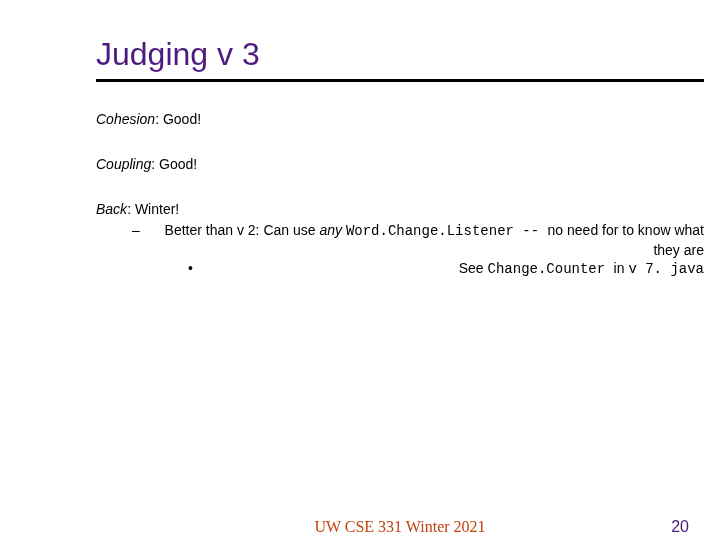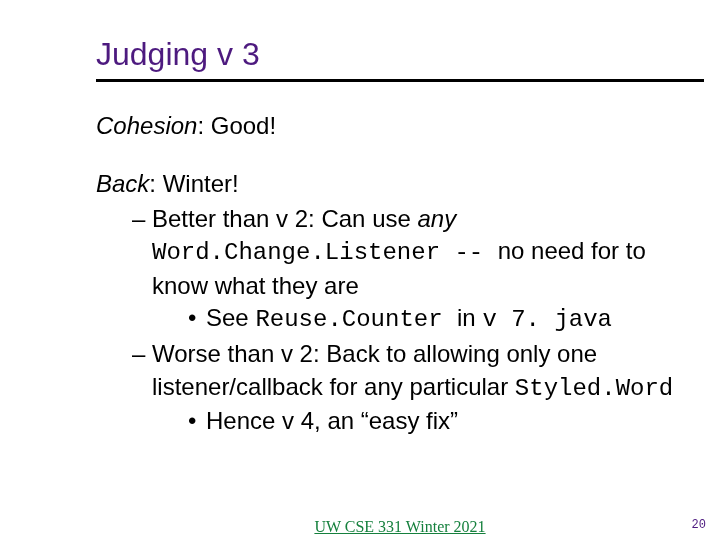--- a/index.html
+++ b/index.html
@@ -1,59 +1,56 @@
 <!DOCTYPE html>
 <html><head>
 <meta charset="utf-8">
 <style>
   * { box-sizing: border-box; margin: 0; padding: 0; }
   html, body { width: 720px; height: 540px; background: #fff; font-family: Arial, Helvetica, sans-serif; color: #000; }
   .slide { position: relative; width: 720px; height: 540px; padding: 36px 56px 0 56px; margin-left: 40px; }
   .title { font-size: 32px; color: #4d1a7f; font-weight: 400; margin-bottom: 6px; }
   .rule { border: 0; border-top: 3px solid #000; margin-bottom: 28px; }
-  .block { font-size: 24px; line-height: 1.35; margin-bottom: 26px; }
+  .block { font-size: 14px; line-height: 1.35; margin-bottom: 26px; }
   .label-i { font-style: italic; }
   .code { font-family: "Courier New", Courier, monospace; }
-  ul.dash { list-style: none; padding-left: 36px; margin-top: 2px; }
+  ul.dash { list-style: none; padding-left: 36px; margin-top: 2px; text-align: right; }
   ul.dash > li { position: relative; padding-left: 20px; margin-bottom: 2px; }
   ul.dash > li::before { content: "–"; position: absolute; left: 0; }
   ul.dot { list-style: none; padding-left: 36px; }
   ul.dot > li { position: relative; padding-left: 18px; }
   ul.dot > li::before { content: "•"; position: absolute; left: 0; }
   .footer { position: absolute; bottom: 22px; left: 0; width: 720px; }
-  .footer-center { position: absolute; left: 50%; transform: translateX(-50%); color: #15803d; font-family: "Times New Roman", Times, serif; font-size: 16px; text-decoration: underline; }
-  .footer-right { position: absolute; right: 54px; color: #4d1a7f; font-family: Liberation Mono, monospace; font-size: 12px; }
+  .footer-center { position: absolute; left: 50%; transform: translateX(-50%); color: #c2410c; font-family: "Times New Roman", Times, serif; font-size: 16px; }
+  .footer-right { position: absolute; right: 71px; color: #4d1a7f; font-family: Liberation Sans, sans-serif; font-size: 16px; }
 </style>
 </head>
 <body>
 
 <div class="slide">
   <h1 class="title">Judging v 3</h1>
   <hr class="rule">
 
   <div class="block">
     <span class="label-i">Cohesion</span><span>: Good!</span>
   </div>
 
+  <div class="block">
+    <span class="label-i">Coupling</span><span>: Good!</span>
+  </div>
 
   <div class="block">
     <span class="label-i">Back</span><span>: Winter!</span>
     <ul class="dash">
       <li>
         <span>Better than v 2: Can use </span><span class="label-i">any </span><span class="code">Word.Change.Listener </span><span class="code">-- </span><span>no need for to know what they are</span>
         <ul class="dot">
           <li>
-            <span>See </span><span class="code">Reuse.Counter </span><span>in </span><span class="code">v 7. java</span>
+            <span>See </span><span class="code">Change.Counter </span><span>in </span><span class="code">v 7. java</span>
           </li>
-        </ul>
-      </li>
-      <li>
-        <span>Worse than v 2: Back to allowing only one listener/callback for any particular </span><span class="code">Styled.Word</span>
-        <ul class="dot">
-          <li>Hence v 4, an “easy fix”</li>
         </ul>
       </li>
     </ul>
   </div>
 
   <div class="footer">
     <span class="footer-center">UW CSE 331 Winter 2021</span>
     <span class="footer-right">20</span>
   </div>
 </div>

